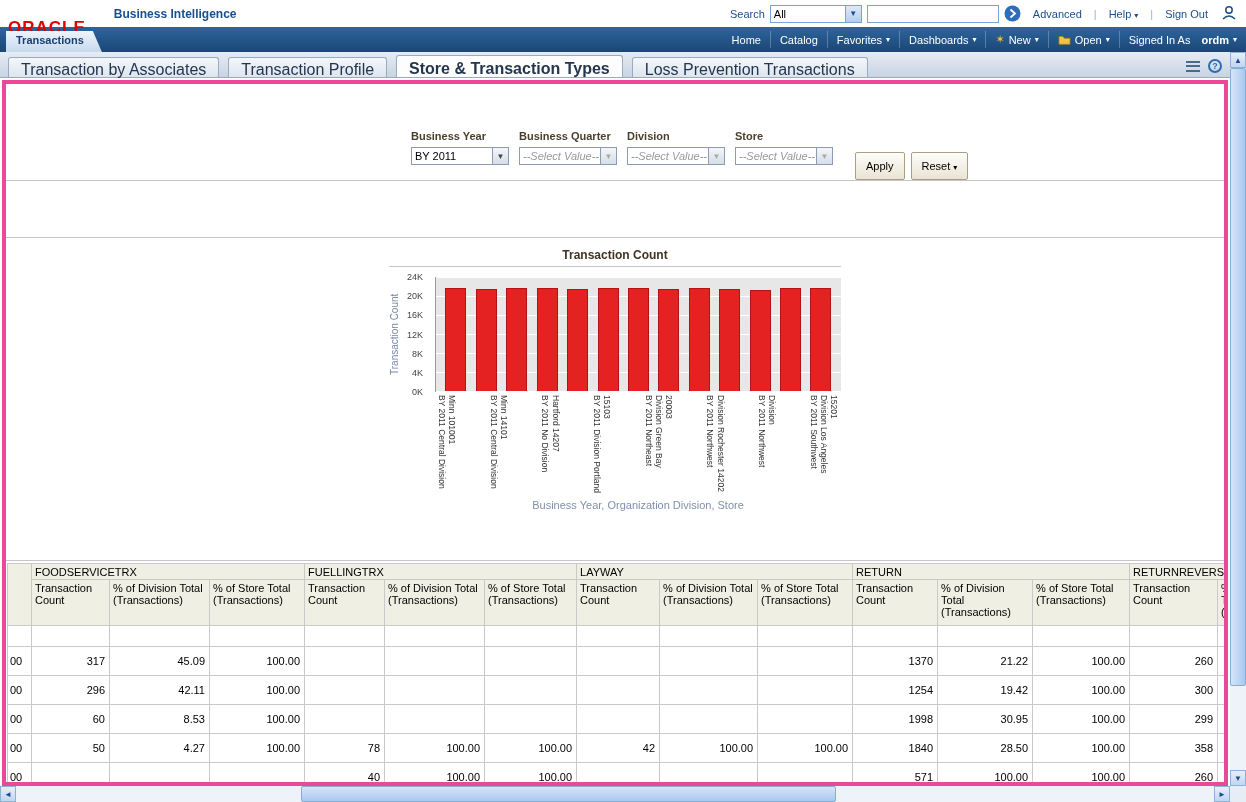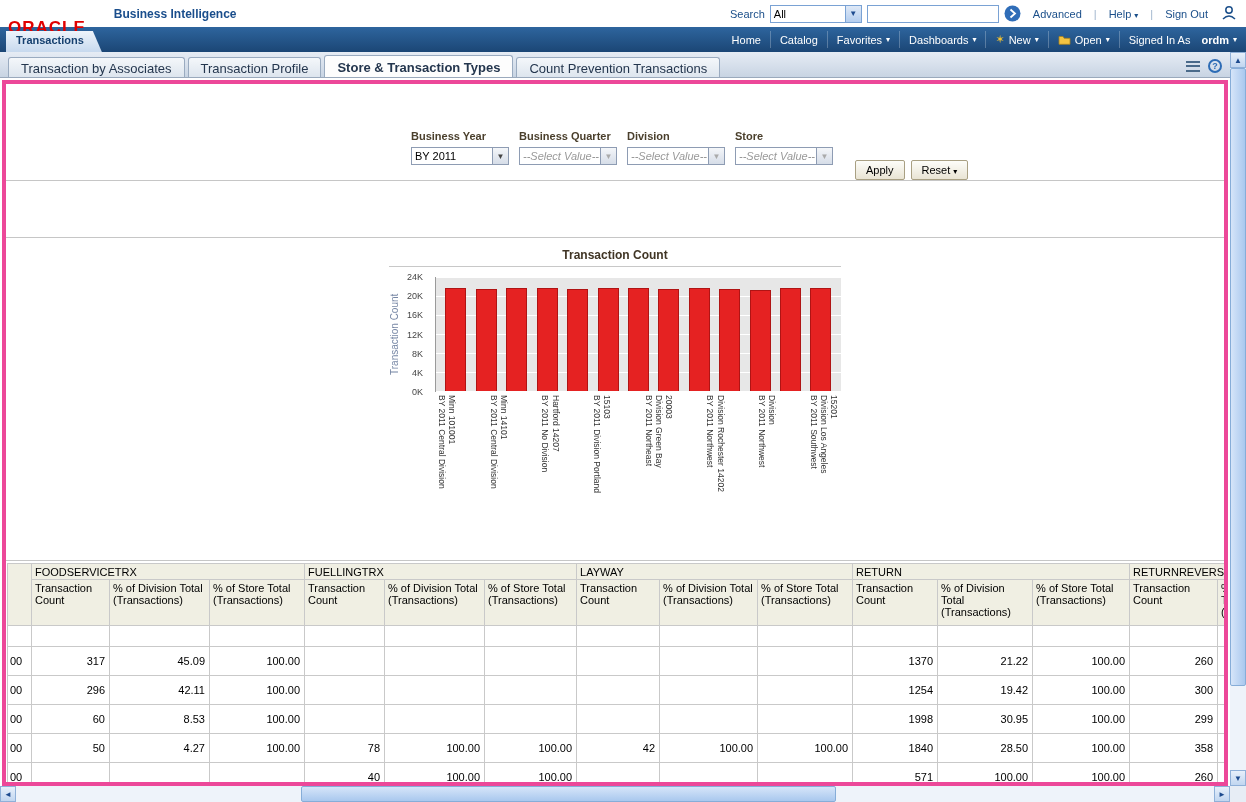--- a/index.html
+++ b/index.html
@@ -33,21 +33,21 @@
   .navlink { color:#ffffff; font-size:11px; padding:0 9px; height:17px; display:flex; align-items:center; gap:4px;
              border-left:1px solid rgba(255,255,255,0.25); cursor:default; white-space:nowrap; }
   .navlink:first-child { border-left:none; }
   .navlink b { font-weight:bold; }
   .star-ic { color:#f2c230; font-size:11px; }
   .folder-ic { display:inline-flex; }
 
   
   #subtabs { height:26px; background:linear-gradient(#e6ecf4,#c8d4e3); border-bottom:1px solid #9aa9bc;
              display:flex; align-items:flex-end; padding-left:8px; margin-right:16px; }
-  .subtab { height:20px; padding:3px 12px; font-size:13px; color:#24364e; margin-right:3px;
+  .subtab { height:20px; padding:3px 12px; font-size:16px; color:#24364e; margin-right:9px;
             background:linear-gradient(#f4f7fa,#dde5ee); border:1px solid #9aabc0; border-bottom:none;
             border-radius:3px 3px 0 0; cursor:default; white-space:nowrap; }
   .subtab.active { background:#fdfdfd; font-weight:bold; height:22px; padding-top:4px; }
   #subtabs .spacer { flex:1; }
   .subtab-icons { display:flex; align-items:center; gap:8px; padding:0 8px 4px 0; }
   .page-options { width:14px; height:11px; display:flex; flex-direction:column; justify-content:space-between; }
   .page-options i { display:block; height:2px; background:#4a6a8a; }
   .help-circle { width:14px; height:14px; border:2px solid #2d6cb5; border-radius:50%; color:#2d6cb5;
                  font-size:9px; font-weight:bold; display:flex; align-items:center; justify-content:center; }
 
@@ -57,21 +57,21 @@
 
   .prompt-section { height:97px; border-bottom:1px solid #c6c6c6; padding:46px 0 0 405px;
                     display:flex; align-items:flex-start; }
   .pfield { margin-right:10px; }
   .plabel { font-size:11px; font-weight:bold; color:#4a3f2c; margin-bottom:4px; }
   .pcombo { width:98px; border:1px solid #8e9cb3; }
   .pcombo .cbtn { background:linear-gradient(#f4f6f9,#d6dde8); border-left:1px solid #8e9cb3; color:#444; }
   .pcombo.disabled .txt { color:#999; font-style:italic; }
   .pcombo.disabled .cbtn { color:#aaa; }
   .pbuttons { align-self:flex-end; margin-bottom:0px; margin-left:12px; display:flex; gap:6px; }
-  .btn-std { height:20px; padding:2px 10px; font-size:11px; background:linear-gradient(#fdfdf9,#e9e4d4);
+  .btn-std { height:28px; padding:2px 10px; font-size:11px; background:linear-gradient(#fdfdf9,#e9e4d4);
              border:1px solid #a9a083; border-radius:2px; cursor:default; }
 
   .gap-band { height:57px; border-bottom:1px solid #c6c6c6; }
 
   .chart-section { height:323px; border-bottom:1px solid #c6c6c6; display:flex; justify-content:center; }
   .chart-box { width:452px; margin-top:10px; }
   .chart-title { font-size:12px; font-weight:bold; color:#403525; text-align:center; padding-bottom:4px;
                  border-bottom:1px solid #c8c8c8; margin-bottom:10px; }
   .chart-body { display:flex; height:115px; }
   .ylab { width:16px; writing-mode:vertical-rl; transform:rotate(180deg); font-size:10px; color:#7787a5;
@@ -176,21 +176,21 @@
         <span class="caret">▾</span>
       </span>
     <span class="navlink"><span>Signed In As</span>&nbsp;<b>ordm</b><span class="caret">▾</span></span>
   </div>
 </div>
 
 <div id="subtabs">
   <div class="subtab">Transaction by Associates</div>
   <div class="subtab">Transaction Profile</div>
   <div class="subtab active">Store &amp; Transaction Types</div>
-  <div class="subtab">Count Prevention Transactions</div>
+  <div class="subtab">Loss Prevention Transactions</div>
   <span class="spacer"></span>
   <div class="subtab-icons">
     <span class="page-options">
         <i></i>
         <i></i>
         <i></i>
       </span>
     <span class="help-circle">?</span>
   </div>
 </div>
@@ -278,20 +278,21 @@
       <div class="xlabels" id="xlabels">
           <div class="xlabel">BY 2011 Central Division Minn 101001</div>
           <div class="xlabel">BY 2011 Central Division Minn 14101</div>
           <div class="xlabel">BY 2011 No Division Hartford 14207</div>
           <div class="xlabel">BY 2011 Division Portland 15103</div>
           <div class="xlabel">BY 2011 Northeast Division Green Bay 20003</div>
           <div class="xlabel">BY 2011 Northwest Division Rochester 14202</div>
           <div class="xlabel">BY 2011 Northwest Division</div>
           <div class="xlabel">BY 2011 Southwest Division Los Angeles 15201</div>
         </div>
+      <div class="xcaption">Business Year, Organization Division, Store</div>
     </div>
   </div>
 
   <div class="table-section">
     <table id="grid-table">
         <colgroup>
           <col style="width: 24px;">
           <col style="width: 78px;">
           <col style="width: 100px;">
           <col style="width: 95px;">

